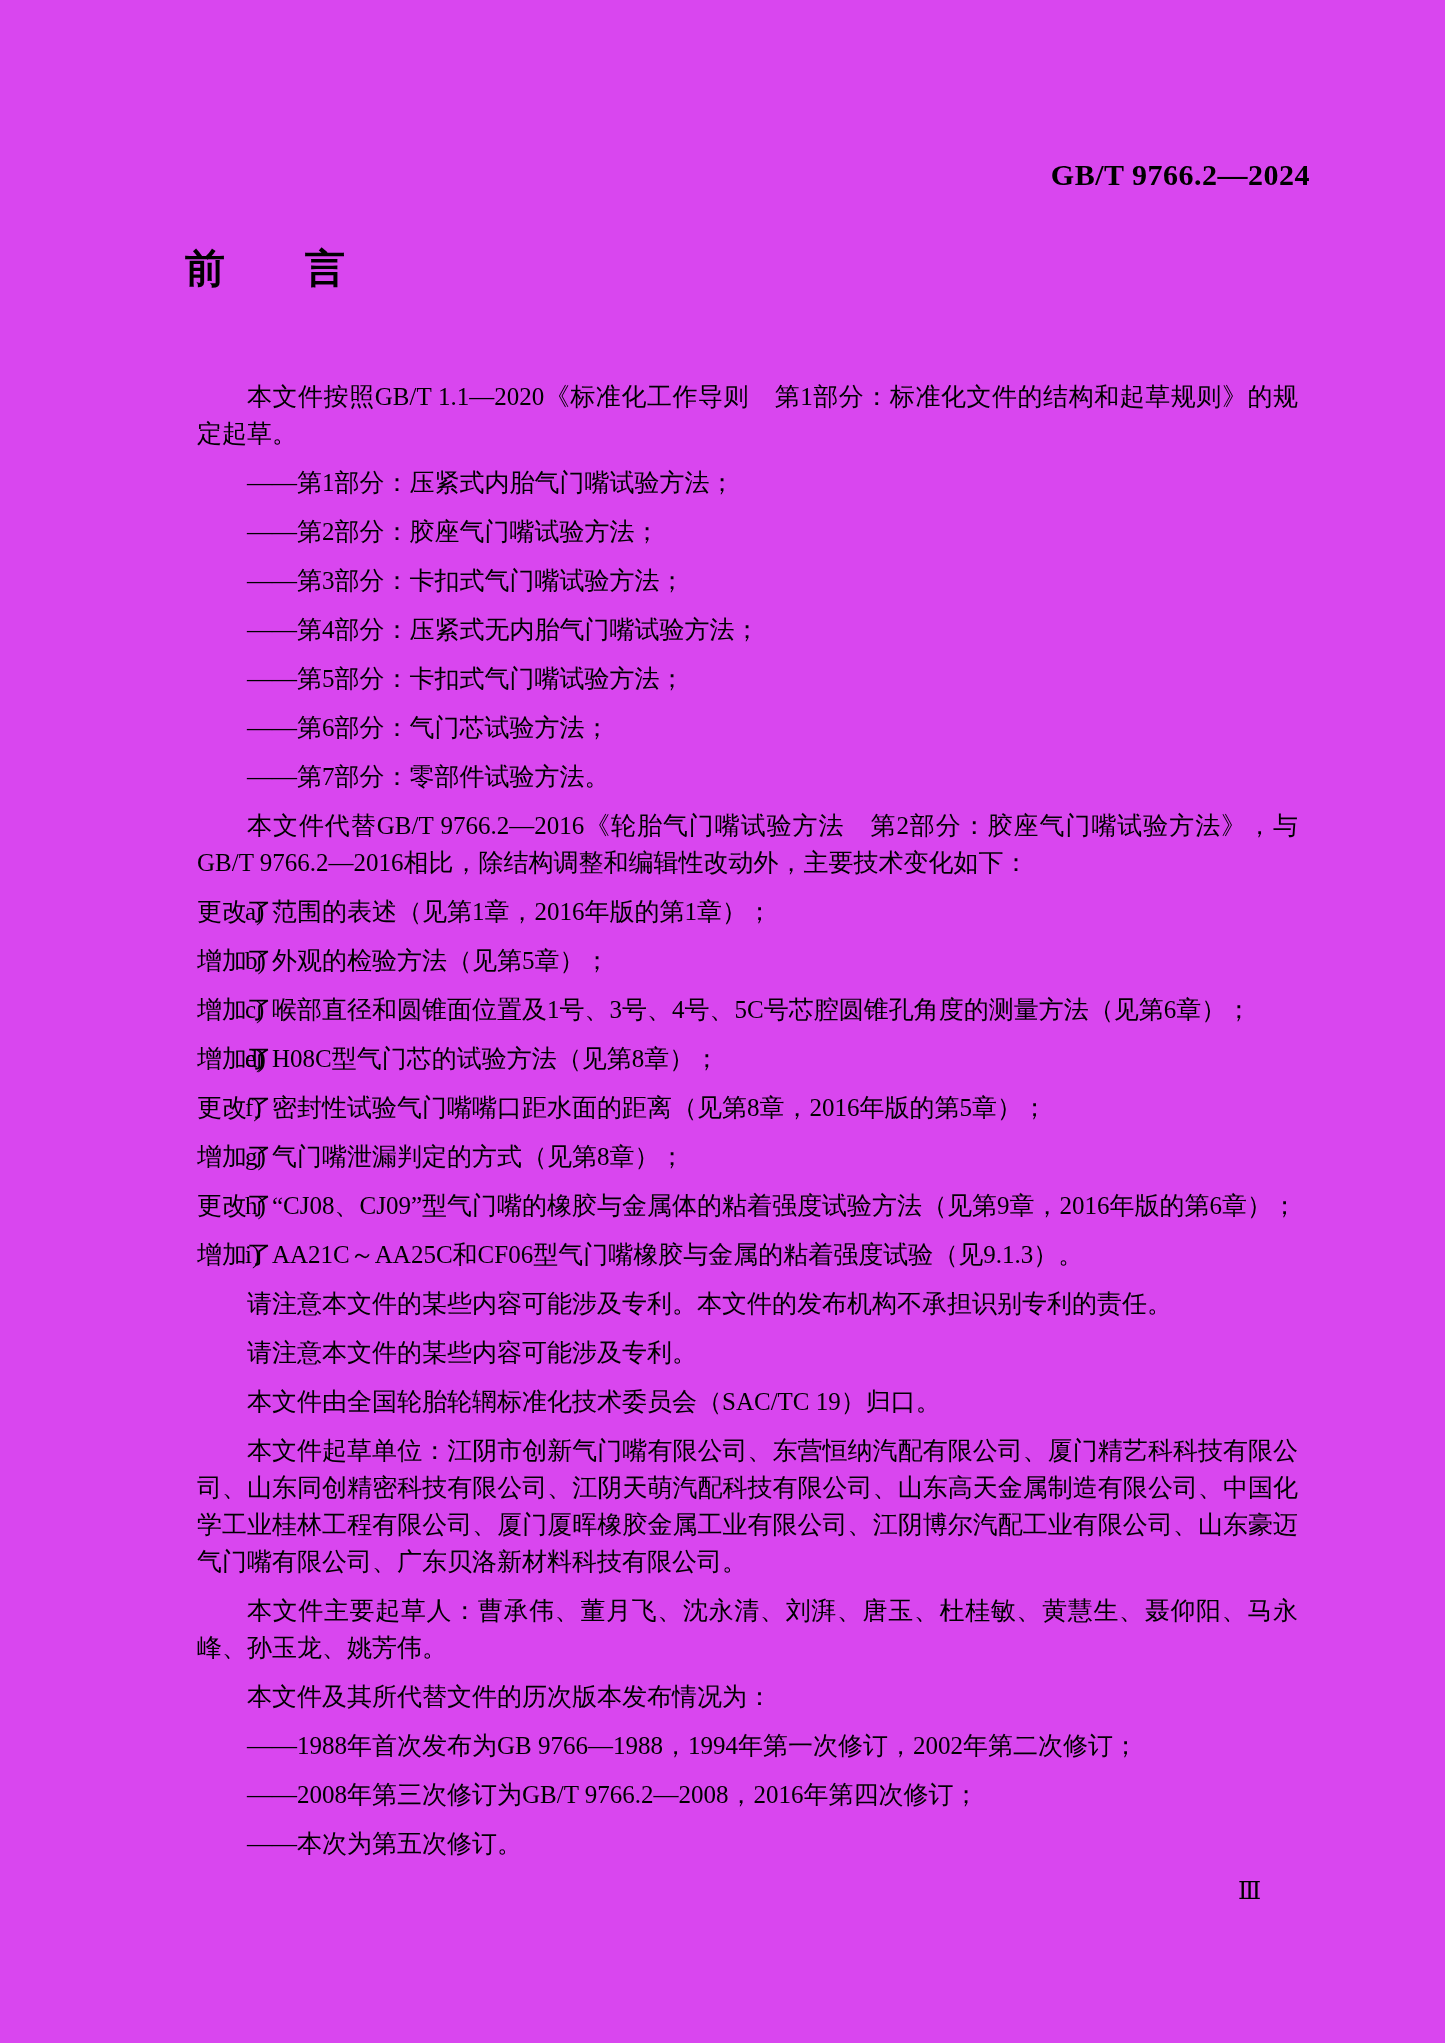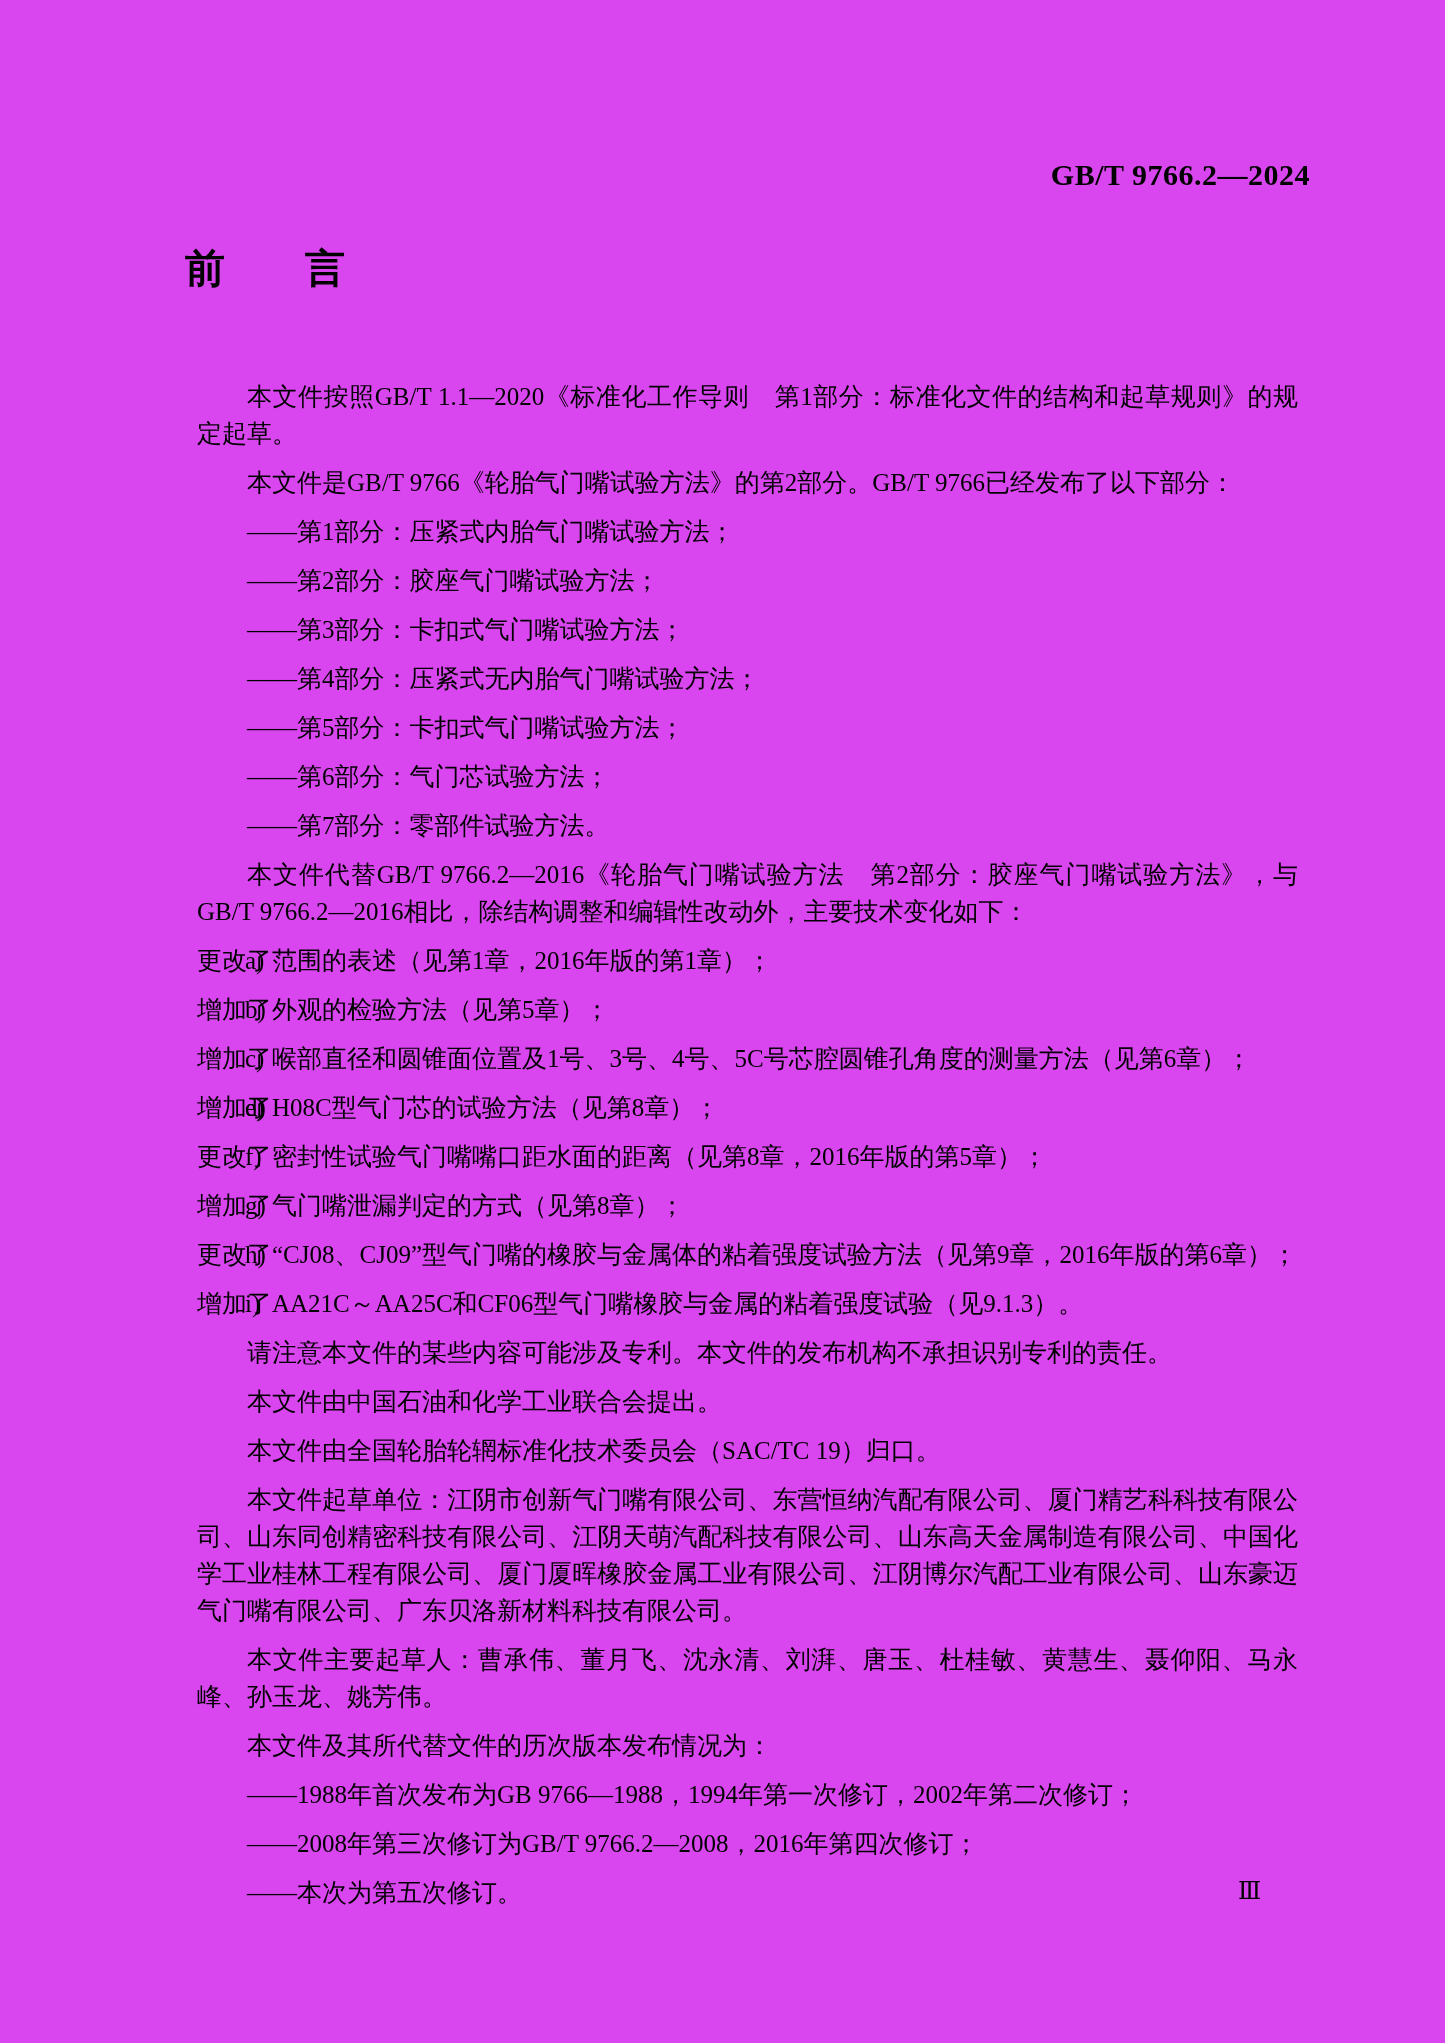--- a/index.html
+++ b/index.html
@@ -76,42 +76,41 @@
 <body>
 
 <div class="page">
 
   <div class="doc-number">GB/T 9766.2—2024</div>
 
   <div class="doc-title">前　　言</div>
 
   <div class="content">
     <p class="para">本文件按照GB/T 1.1—2020《标准化工作导则　第1部分：标准化文件的结构和起草规则》的规定起草。</p>
-    <p class="para">本文件是GB/T 9766《轮胎气门嘴试验方法》的第2部分。GB/T 9766已经发布了以下部分：</p>
     <p class="dash">——第1部分：压紧式内胎气门嘴试验方法；</p>
     <p class="dash">——第2部分：胶座气门嘴试验方法；</p>
     <p class="dash">——第3部分：卡扣式气门嘴试验方法；</p>
     <p class="dash">——第4部分：压紧式无内胎气门嘴试验方法；</p>
     <p class="dash">——第5部分：卡扣式气门嘴试验方法；</p>
     <p class="dash">——第6部分：气门芯试验方法；</p>
     <p class="dash">——第7部分：零部件试验方法。</p>
     <p class="para">本文件代替GB/T 9766.2—2016《轮胎气门嘴试验方法　第2部分：胶座气门嘴试验方法》，与GB/T 9766.2—2016相比，除结构调整和编辑性改动外，主要技术变化如下：</p>
 
     <p class="letter"><span class="lbl">a)</span><span>更改了范围的表述（见第1章，2016年版的第1章）；</span></p>
     <p class="letter"><span class="lbl">b)</span><span>增加了外观的检验方法（见第5章）；</span></p>
     <p class="letter"><span class="lbl">c)</span><span>增加了喉部直径和圆锥面位置及1号、3号、4号、5C号芯腔圆锥孔角度的测量方法（见第6章）；</span></p>
     <p class="letter"><span class="lbl">d)</span></p>
     <p class="letter"><span class="lbl">e)</span><span>增加了H08C型气门芯的试验方法（见第8章）；</span></p>
     <p class="letter"><span class="lbl">f)</span><span>更改了密封性试验气门嘴嘴口距水面的距离（见第8章，2016年版的第5章）；</span></p>
     <p class="letter"><span class="lbl">g)</span><span>增加了气门嘴泄漏判定的方式（见第8章）；</span></p>
     <p class="letter"><span class="lbl">h)</span><span>更改了“CJ08、CJ09”型气门嘴的橡胶与金属体的粘着强度试验方法（见第9章，2016年版的第6章）；</span></p>
     <p class="letter"><span class="lbl">i)</span><span>增加了AA21C～AA25C和CF06型气门嘴橡胶与金属的粘着强度试验（见9.1.3）。</span></p>
 
     <p class="para">请注意本文件的某些内容可能涉及专利。本文件的发布机构不承担识别专利的责任。</p>
-    <p class="para">本文件由中国石油和化学工业联合会提出。</p>
+    <p class="para">请注意本文件的某些内容可能涉及专利。</p>
     <p class="para">本文件由全国轮胎轮辋标准化技术委员会（SAC/TC 19）归口。</p>
     <p class="para">本文件起草单位：江阴市创新气门嘴有限公司、东营恒纳汽配有限公司、厦门精艺科科技有限公司、山东同创精密科技有限公司、江阴天萌汽配科技有限公司、山东高天金属制造有限公司、中国化学工业桂林工程有限公司、厦门厦晖橡胶金属工业有限公司、江阴博尔汽配工业有限公司、山东豪迈气门嘴有限公司、广东贝洛新材料科技有限公司。</p>
     <p class="para">本文件主要起草人：曹承伟、董月飞、沈永清、刘湃、唐玉、杜桂敏、黄慧生、聂仰阳、马永峰、孙玉龙、姚芳伟。</p>
     <p class="para">本文件及其所代替文件的历次版本发布情况为：</p>
     <p class="dash">——1988年首次发布为GB 9766—1988，1994年第一次修订，2002年第二次修订；</p>
     <p class="dash">——2008年第三次修订为GB/T 9766.2—2008，2016年第四次修订；</p>
     <p class="dash">——本次为第五次修订。</p>
   </div>
 
   <div class="footer-page-number">Ⅲ</div>

